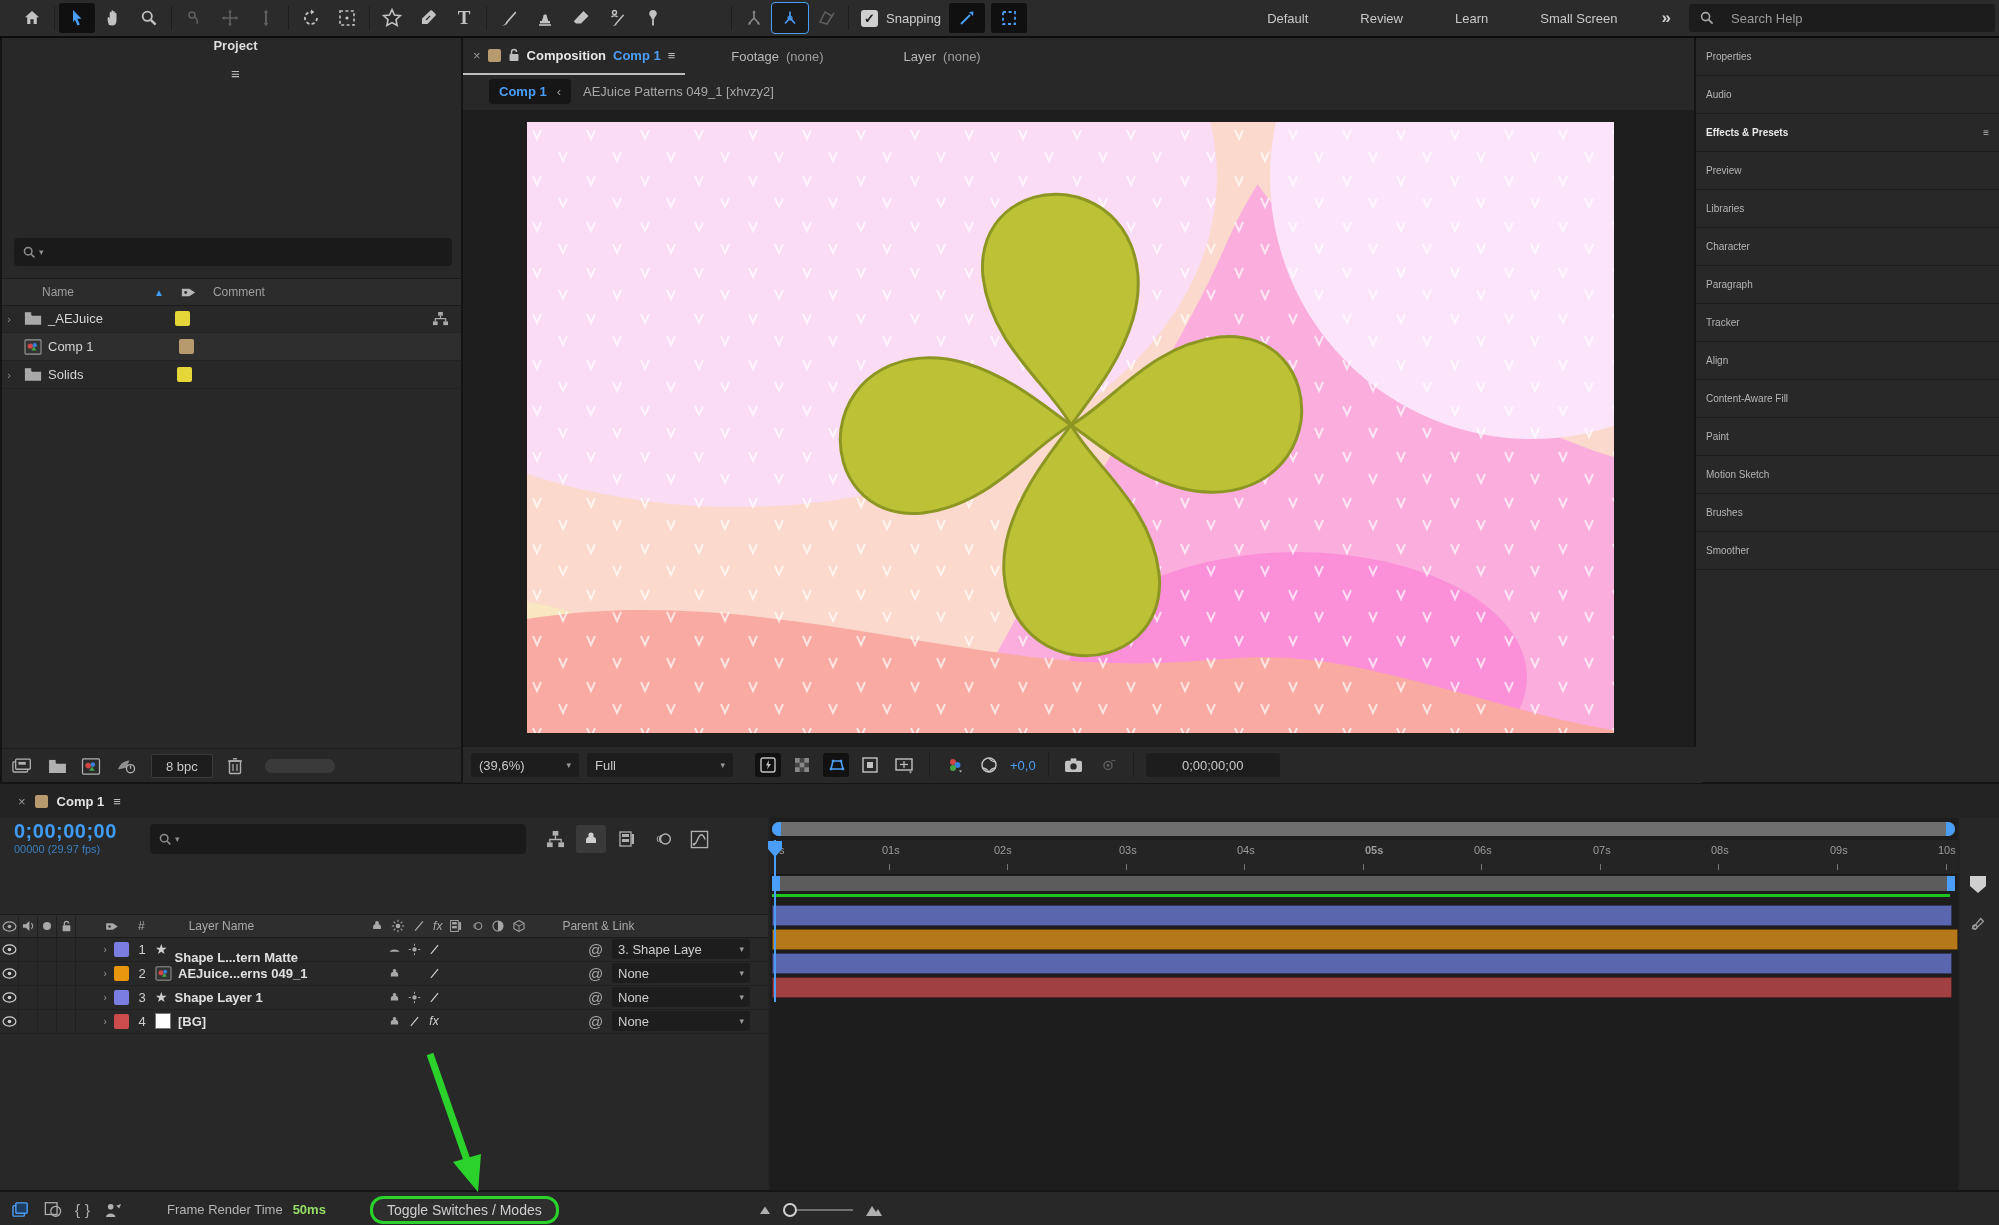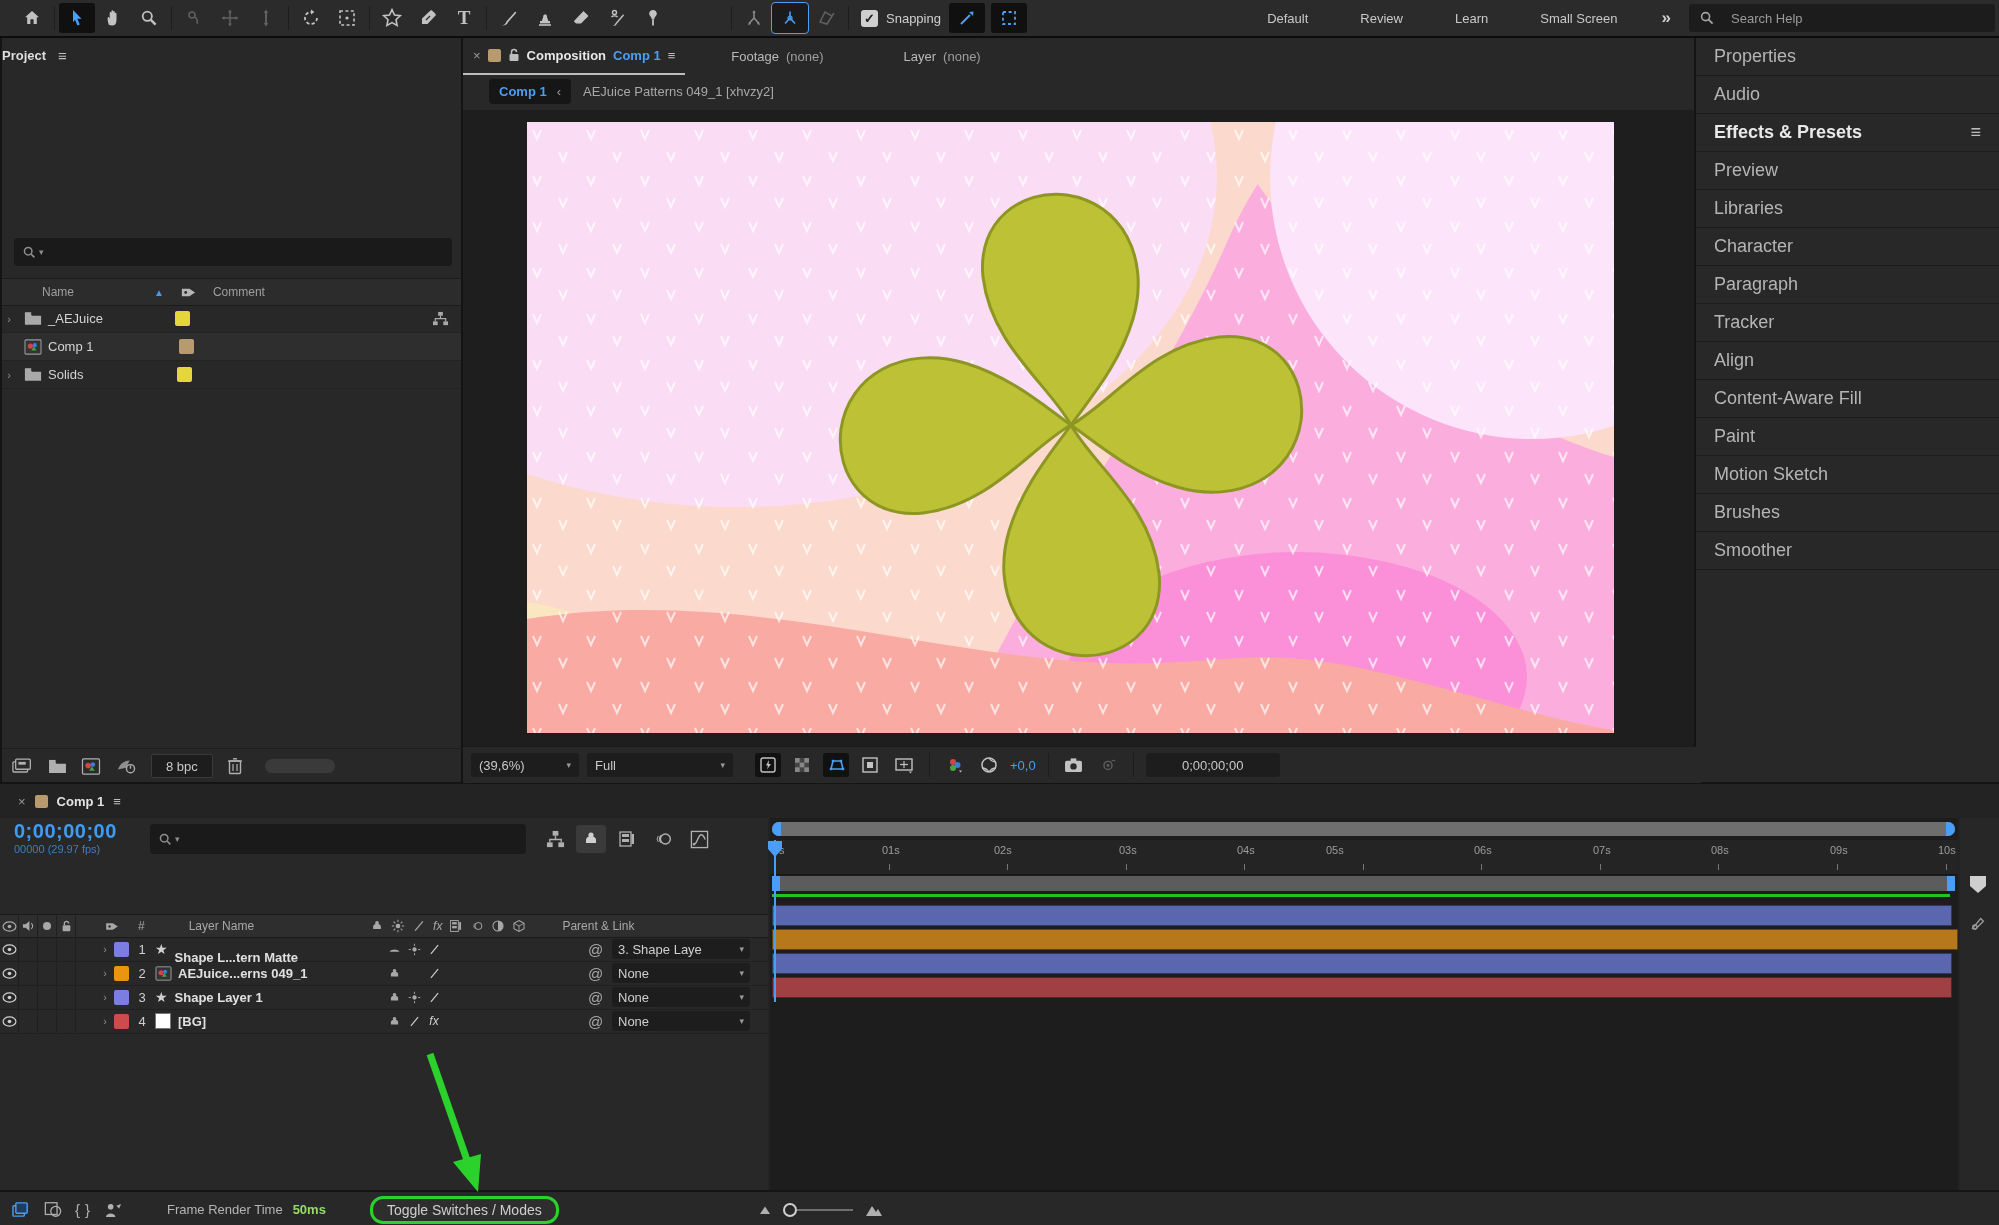--- a/index.html
+++ b/index.html
@@ -34,21 +34,21 @@
   #canvas-well{left:0;top:72px;width:1231px;height:636px;background:#1e1e1e;position:absolute;}
   #vctrl{left:0;top:708px;width:1231px;height:36px;position:absolute;background:#282828;
          display:flex;align-items:center;gap:8px;padding-left:8px;border-top:1px solid #1a1a1a;}
   .dd{background:#1d1d1d;border-radius:3px;height:24px;display:flex;align-items:center;
       justify-content:space-between;padding:0 8px;color:#c9c9c9;}
   .vicon{width:26px;height:24px;display:flex;align-items:center;justify-content:center;border-radius:3px;}
   .vicon.on{background:#111;}
   
   #rightpanel{left:1696px;top:38px;width:303px;height:744px;}
   .rp-item{height:37px;display:flex;align-items:center;justify-content:space-between;
-           padding:0 18px;border-bottom:1px solid #1c1c1c;color:#b5b5b5;font-size:18px;}
+           padding:0 10px;border-bottom:1px solid #1c1c1c;color:#b5b5b5;font-size:10px;}
   .rp-item.active{color:#e9e9e9;font-weight:bold;}
   
   #timeline{left:0;top:784px;width:1999px;height:441px;background:#232323;}
   #tl-left{position:absolute;left:0;top:34px;width:768px;height:372px;background:#282828;}
   #tl-right{position:absolute;left:770px;top:34px;width:1188px;height:372px;background:#1d1d1d;}
   #tl-strip{position:absolute;left:1960px;top:34px;width:39px;height:372px;background:#272727;}
   .tl-colhead{position:absolute;top:96px;height:22px;background:#2e2e2e;border-top:1px solid #1a1a1a;
               border-bottom:1px solid #1a1a1a;color:#a8a8a8;font-size:12px;}
   .lrow{position:absolute;height:24px;width:768px;border-bottom:1px solid #202020;display:flex;align-items:center;}
   .cellbox{width:18px;height:24px;border-right:1px solid #202020;display:flex;align-items:center;justify-content:center;}
@@ -246,21 +246,21 @@
       <svg width="16" height="16" viewBox="0 0 16 16">
           <circle cx="6.6" cy="6.6" r="4" fill="none" stroke="#a5a5a5" stroke-width="1.6"></circle>
           <line x1="9.6" y1="9.6" x2="13.6" y2="13.6" stroke="#a5a5a5" stroke-width="1.8"></line>
         </svg>
       <span>Search Help</span>
     </div>
     <div style="width:4px;"></div>
   </div>
 
   <div id="project" class="abs panel">
-    <div class="row" style="height:34px;padding-left:0;gap:12px;">
+    <div class="row" style="height:34px;padding-left:8px;gap:12px;flex-direction:column;">
       <span style="color:#dedede;font-weight:bold;">Project</span>
       <span style="color:#bdbdbd;font-size:15px;">≡</span>
     </div>
     <div class="abs" style="left:12px;top:200px;width:438px;">
       <div class="searchbox">
         <svg width="15" height="15" viewBox="0 0 16 16">
             <circle cx="6.6" cy="6.6" r="4" fill="none" stroke="#8e8e8e" stroke-width="1.6"></circle>
             <line x1="9.6" y1="9.6" x2="13.2" y2="13.2" stroke="#8e8e8e" stroke-width="1.8"></line>
           </svg>
         <span style="font-size:9px;color:#8e8e8e;margin-left:2px;">▾</span>
@@ -856,21 +856,21 @@
         <div style="position:absolute;left:0;top:0;width:9px;height:14px;background:#4b9ef7;border-radius:7px 0 0 7px;"></div>
         <div style="position:absolute;right:0;top:0;width:9px;height:14px;background:#4b9ef7;border-radius:0 7px 7px 0;"></div>
       </div>
 
       <div class="abs" style="left:0;top:22px;width:1188px;height:34px;background:#242424;border-bottom:1px solid #161616;">
         <span class="tick" style="left:3px;">0s</span>
         <span class="tick" style="left:112px;">01s</span>
         <span class="tick" style="left:224px;">02s</span>
         <span class="tick" style="left:349px;">03s</span>
         <span class="tick" style="left:467px;">04s</span>
-        <span class="tick" style="left:556px;">05s</span>
+        <span class="tick" style="left:595px;font-weight:bold;">05s</span>
         <span class="tick" style="left:704px;">06s</span>
         <span class="tick" style="left:823px;">07s</span>
         <span class="tick" style="left:941px;">08s</span>
         <span class="tick" style="left:1060px;">09s</span>
         <span class="tick" style="left:1168px;">10s</span>
         <div class="tickmark" style="left:119px;"></div>
           <div class="tickmark" style="left:237px;"></div>
         <div class="tickmark" style="left:356px;"></div>
           <div class="tickmark" style="left:474px;"></div>
         <div class="tickmark" style="left:593px;"></div>

